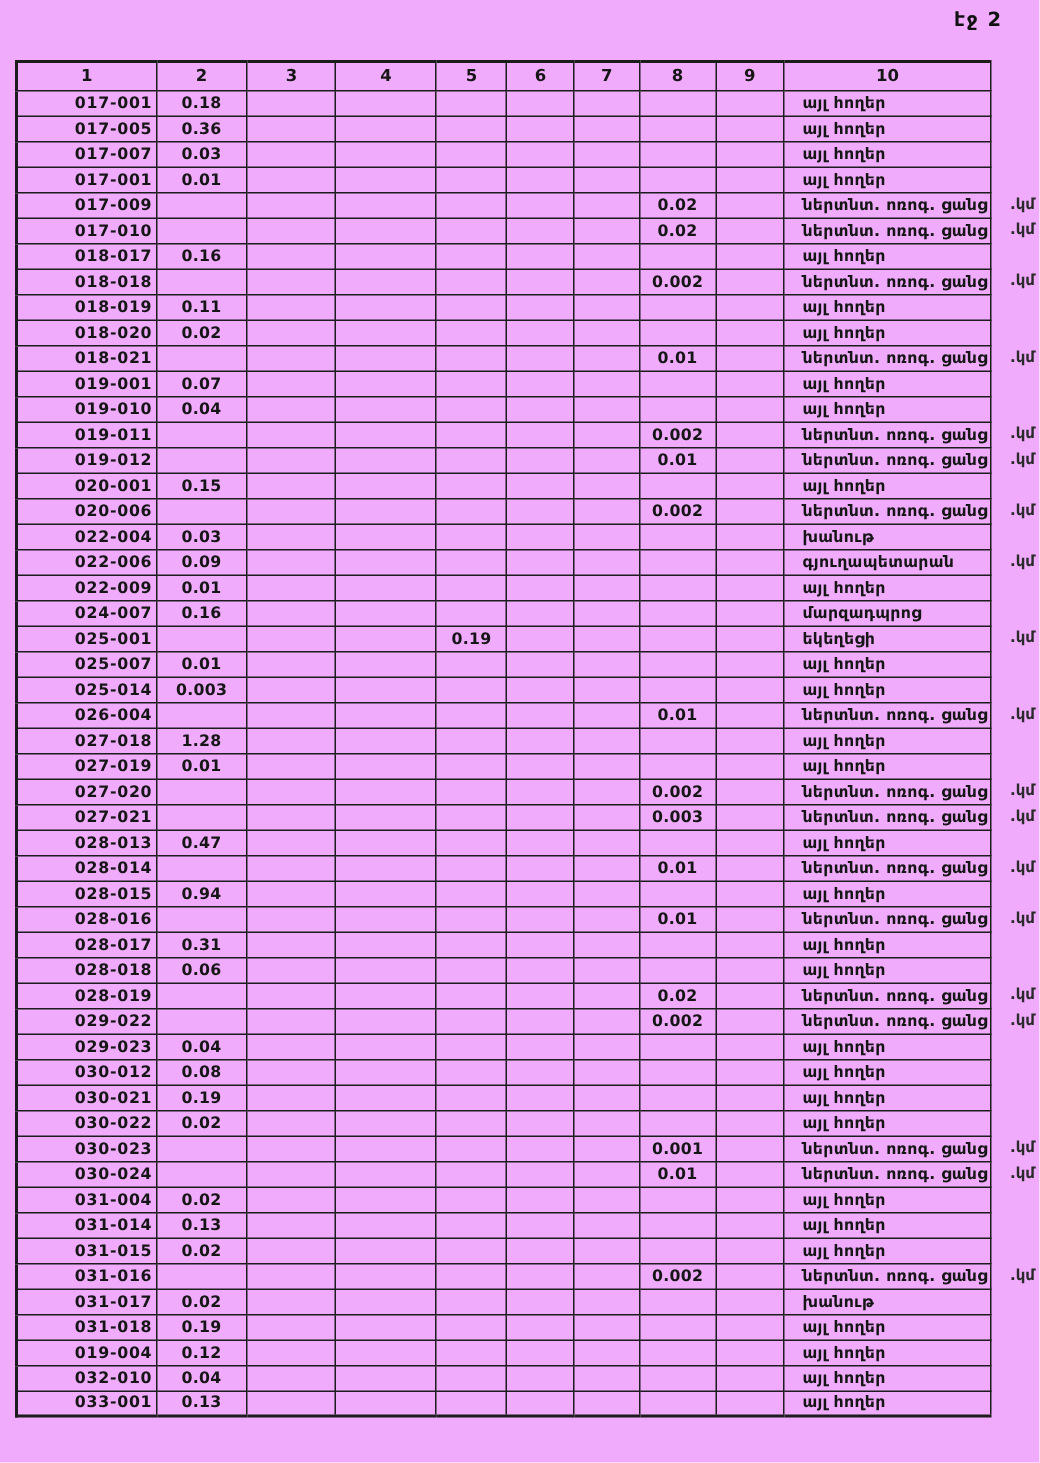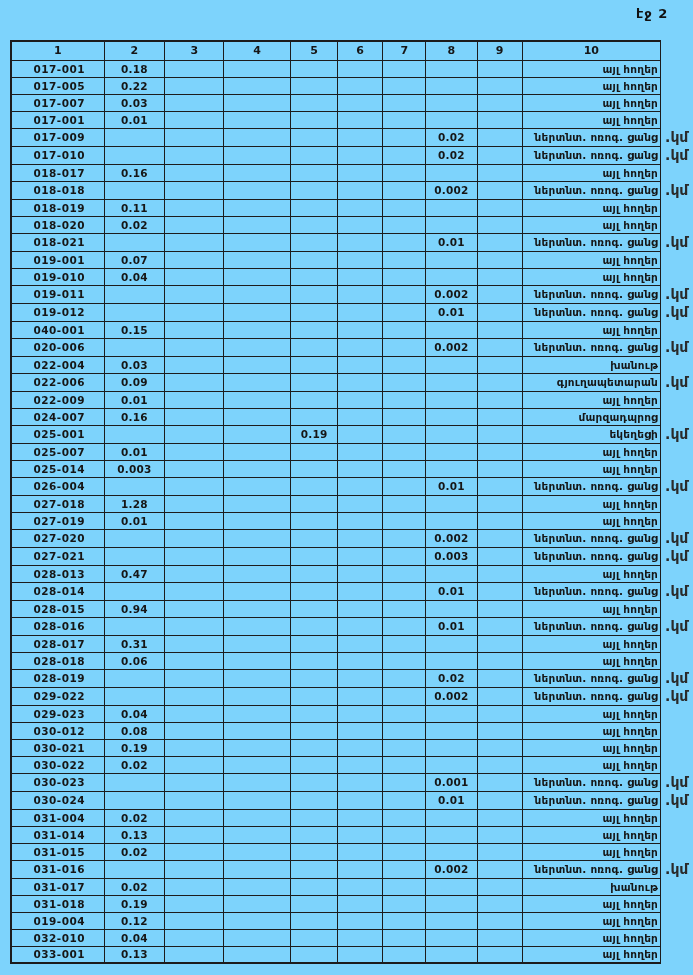--- a/index.html
+++ b/index.html
@@ -9,21 +9,21 @@
     width: 693px;
     height: 975px;
     font-family: "DejaVu Sans", sans-serif;
     color: #161616;
     overflow: hidden;
   }
   .page {
     position: relative;
     width: 693px;
     height: 975px;
-    background: #7dd3fc;
+    background: #f0abfc;
   }
   .page-label {
     position: absolute;
     top: 6px;
     left: 636px;
     font-size: 13px;
     font-weight: bold;
     letter-spacing: 1px;
     color: #111;
   }
@@ -45,31 +45,31 @@
     white-space: nowrap;
     vertical-align: middle;
   }
   th.cell {
     border-top-width: 2.2px;
     font-size: 11px;
     font-weight: bold;
     text-align: center;
   }
   td.cell { text-align: center; letter-spacing: 0.2px; }
-  td.cell.col1 { text-align: center; padding-left: 5px; letter-spacing: 0.5px; }
-  td.cell.col10 { text-align: right; padding-left: 12px; }
+  td.cell.col1 { text-align: right; padding-left: 5px; letter-spacing: 0.5px; }
+  td.cell.col10 { text-align: left; padding-left: 12px; }
   th.cell:first-child, td.cell:first-child { border-left-width: 2.2px; }
   tr:last-child td.cell { border-bottom-width: 2.2px; }
   td.note {
     border: none;
     width: 25px;
-    font-size: 14px;
+    font-size: 10px;
     font-weight: 600;
     color: #2a2a2a;
-    text-align: left;
+    text-align: right;
     padding-left: 4px;
     vertical-align: middle;
     white-space: nowrap;
   }
   td.note::before { content: "."; }
   td.note:empty::before { content: ""; }
 </style>
 </head>
 <body>
 
@@ -114,21 +114,21 @@
           <td class="cell col5"></td>
           <td class="cell col6"></td>
           <td class="cell col7"></td>
           <td class="cell col8"></td>
           <td class="cell col9"></td>
           <td class="cell col10">այլ հողեր</td>
           <td class="note"></td>
         </tr>
         <tr>
           <td class="cell col1">017-005</td>
-          <td class="cell col2">0.22</td>
+          <td class="cell col2">0.36</td>
           <td class="cell col3"></td>
           <td class="cell col4"></td>
           <td class="cell col5"></td>
           <td class="cell col6"></td>
           <td class="cell col7"></td>
           <td class="cell col8"></td>
           <td class="cell col9"></td>
           <td class="cell col10">այլ հողեր</td>
           <td class="note"></td>
         </tr>
@@ -295,21 +295,21 @@
           <td class="cell col4"></td>
           <td class="cell col5"></td>
           <td class="cell col6"></td>
           <td class="cell col7"></td>
           <td class="cell col8">0.01</td>
           <td class="cell col9"></td>
           <td class="cell col10">ներտնտ. ոռոգ. ցանց</td>
           <td class="note">կմ</td>
         </tr>
         <tr>
-          <td class="cell col1">040-001</td>
+          <td class="cell col1">020-001</td>
           <td class="cell col2">0.15</td>
           <td class="cell col3"></td>
           <td class="cell col4"></td>
           <td class="cell col5"></td>
           <td class="cell col6"></td>
           <td class="cell col7"></td>
           <td class="cell col8"></td>
           <td class="cell col9"></td>
           <td class="cell col10">այլ հողեր</td>
           <td class="note"></td>

